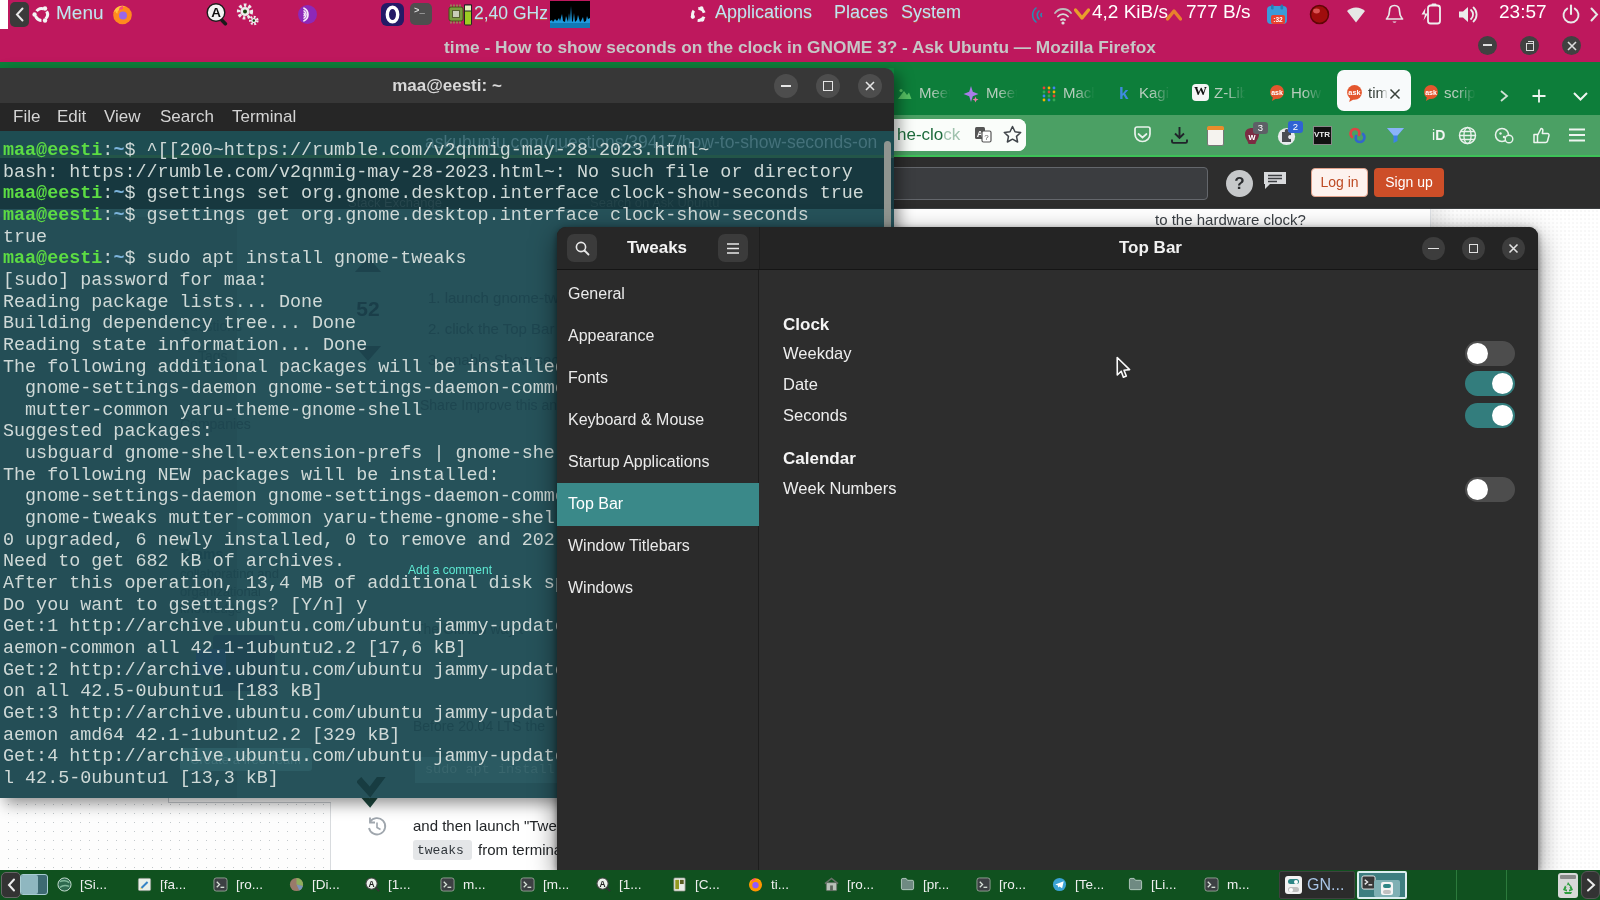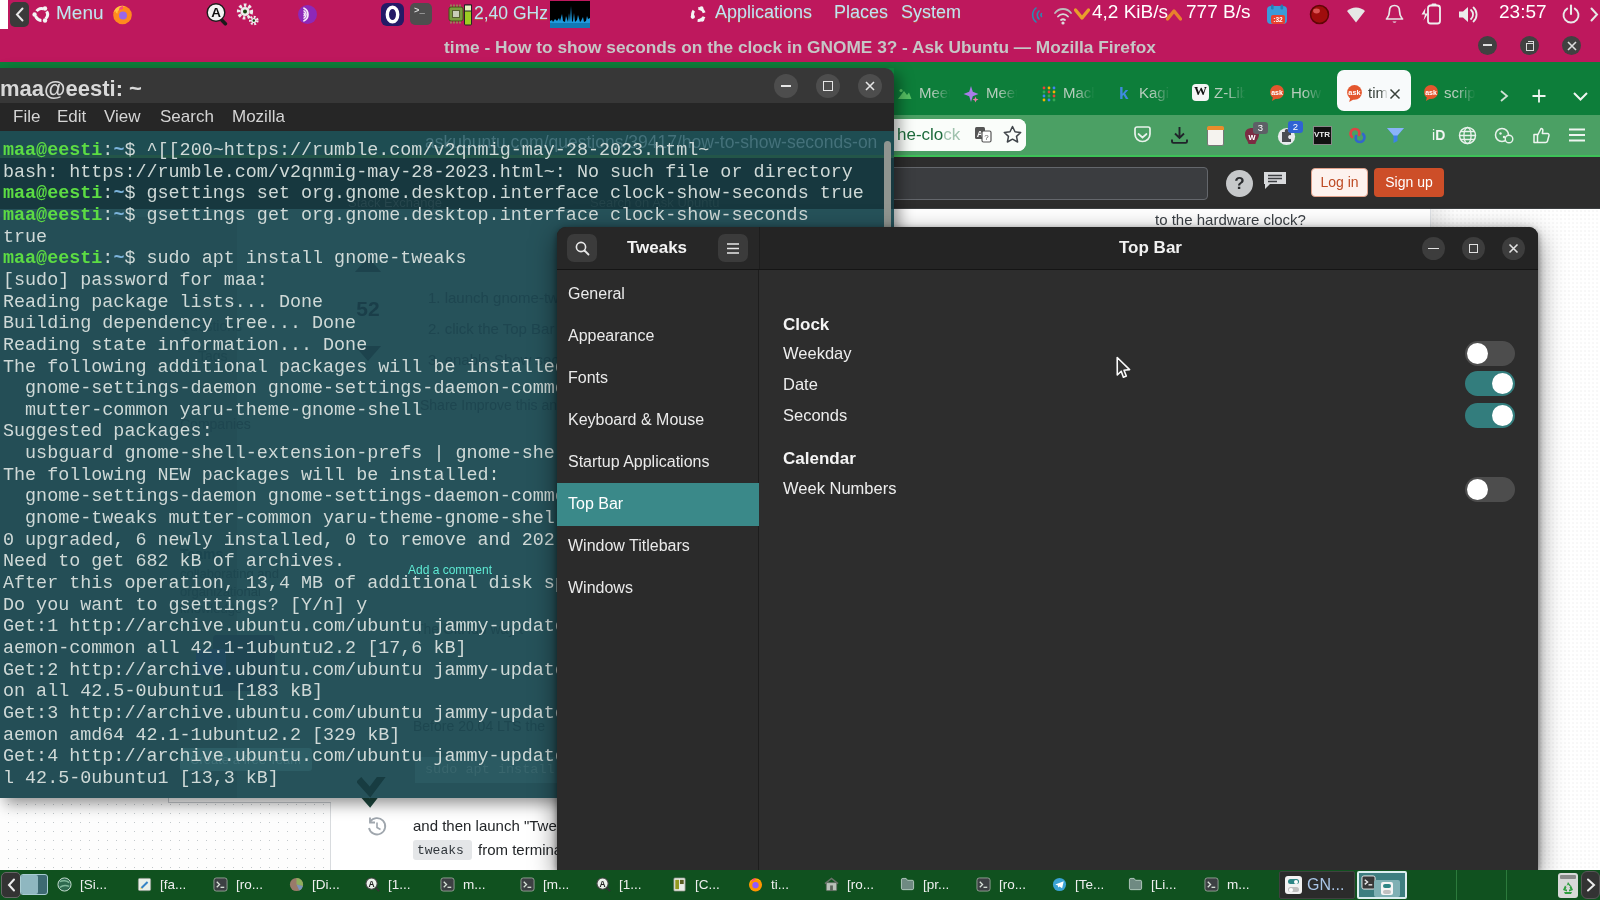--- a/index.html
+++ b/index.html
@@ -241,36 +241,36 @@
       <path d="M11 6.5 V11.5 L14.5 13.5" fill="none" stroke="#9fa6ad" stroke-width="1.6"></path>
     </svg>
     <div class="abs" style="left:413px;top:608px;font-size:15px;color:#232629;">and then launch "Twea</div>
     <div class="abs" style="left:413px;top:631px;width:59px;height:20px;background:#e4e6e8;border-radius:3px;"></div>
     <div class="abs" style="left:417px;top:634px;font-size:13px;font-family:'Liberation Mono',monospace;color:#30363b;">tweaks</div>
     <div class="abs" style="left:478px;top:632px;font-size:15px;color:#232629;">from terminal</div>
   </div>
 
   <div class="abs" id="term">
     <div class="abs" id="termtitle">
-      <div class="abs" style="width:894px;text-align:left;top:8px;font-size:22px;font-weight:bold;color:#d8d8d8;">maa@eesti: ~</div>
+      <div class="abs" style="width:894px;text-align:center;top:8px;font-size:17px;font-weight:bold;color:#d8d8d8;">maa@eesti: ~</div>
       <div class="circbtn" style="left:774px;top:6px;width:24px;height:24px;background:#4d4d4d;"></div>
       <div class="abs" style="left:781px;top:17px;width:10px;height:1.8px;background:#e6e6e6;"></div>
       <div class="circbtn" style="left:816px;top:6px;width:24px;height:24px;background:#4d4d4d;"></div>
       <div class="abs" style="left:823px;top:13px;width:8px;height:8px;border:1.6px solid #e6e6e6;"></div>
       <div class="circbtn" style="left:858px;top:6px;width:24px;height:24px;background:#4d4d4d;"></div>
       <svg class="abs" style="left:864px;top:12px" width="12" height="12" viewBox="0 0 12 12">
           <path d="M2 2 L10 10 M10 2 L2 10" stroke="#e6e6e6" stroke-width="1.6"></path>
         </svg>
     </div>
     <div class="abs" id="termmenu">
       <span style="position:absolute;left:13px;top:4px;">File</span>
       <span style="position:absolute;left:57px;top:4px;">Edit</span>
       <span style="position:absolute;left:104px;top:4px;">View</span>
       <span style="position:absolute;left:160px;top:4px;">Search</span>
-      <span style="position:absolute;left:232px;top:4px;">Mozilla</span>
+      <span style="position:absolute;left:232px;top:4px;">Terminal</span>
       <span style="position:absolute;left:321px;top:4px;margin-top:37px;">Help</span>
     </div>
     <div class="abs" id="termbody">
 
       <div class="abs" style="left:0;top:0;width:894px;height:24px;background:#1e4d52;"></div>
       <div class="abs" style="left:0;top:24px;width:894px;height:3px;background:#235548;"></div>
       <div class="abs" style="left:0;top:27px;width:894px;height:51px;background:#17383f;"></div>
       <div class="abs" style="left:0;top:86px;width:237px;height:581px;background:rgba(0,0,0,.045);"></div>
 
       <div class="abs" style="left:425px;top:1px;font-size:17.5px;color:#44717a;">askubuntu.com/questions/39417/how-to-show-seconds-on</div>

